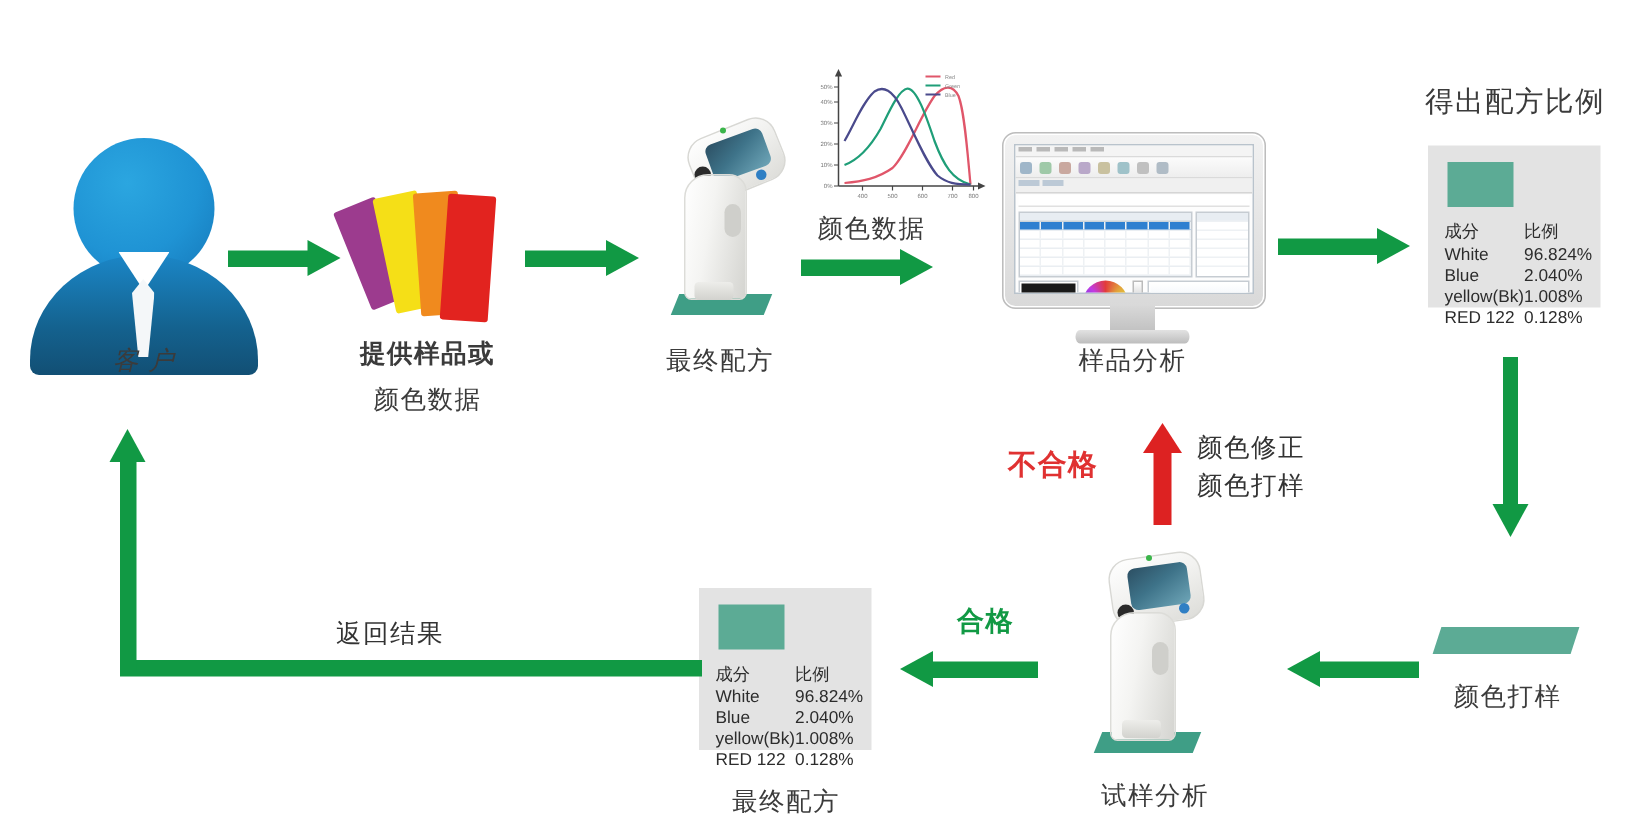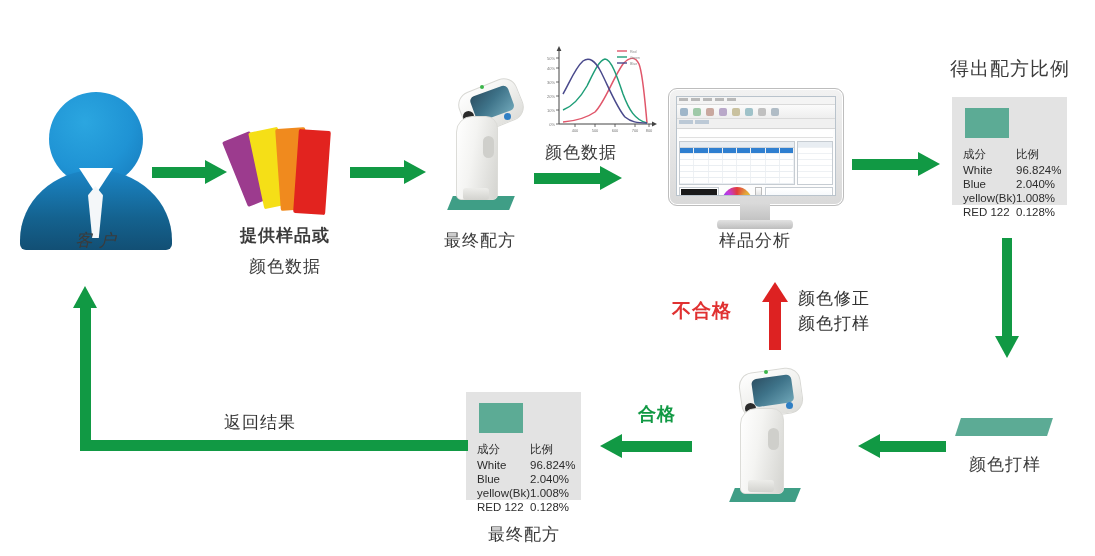--- a/index.html
+++ b/index.html
@@ -409,20 +409,21 @@
     <div class="sp-top" style="left:22px;top:0;width:60px;height:44px;transform:rotate(-8deg);">
       <div class="sp-screen" style="left:12px;top:6px;width:40px;height:28px;"></div>
     </div>
     <div class="sp-led" style="left:46px;top:0;width:4px;height:4px;"></div>
     <div class="sp-logo" style="left:68px;top:32px;width:7px;height:7px;"></div>
     <div class="sp-lens" style="left:27px;top:33px;width:11px;height:11px;"></div>
     <div class="sp-grip" style="left:22px;top:38px;width:42px;height:84px;border-radius:16px 12px 5px 5px;"></div>
     <div class="sp-vent" style="left:50px;top:58px;width:11px;height:22px;"></div>
     <div class="sp-foot" style="left:30px;top:110px;width:26px;height:12px;"></div>
   </div>
+  <div class="cap" style="left:690px;top:518px;width:160px;">试样分析</div>
 
   <div class="cap lbl-red" style="left:672px;top:298px;width:80px;text-align:left;">不合格</div>
   <div style="position:absolute;left:762px;top:282px;width:26px;height:68px;">
     <div style="position:absolute;left:7px;top:16px;width:12px;height:52px;background:#dd2222;"></div>
     <div style="position:absolute;left:0;top:0;width:0;height:0;border-left:13px solid transparent;border-right:13px solid transparent;border-bottom:20px solid #dd2222;"></div>
   </div>
   <div class="cap lbl-dark" style="left:762px;top:286px;width:130px;text-align:left;padding-left:36px;box-sizing:border-box;">颜色修正</div>
   <div class="cap lbl-dark" style="left:762px;top:311px;width:130px;text-align:left;padding-left:36px;box-sizing:border-box;">颜色打样</div>
 
   <div class="cap lbl-green" style="left:622px;top:402px;width:70px;">合格</div>

